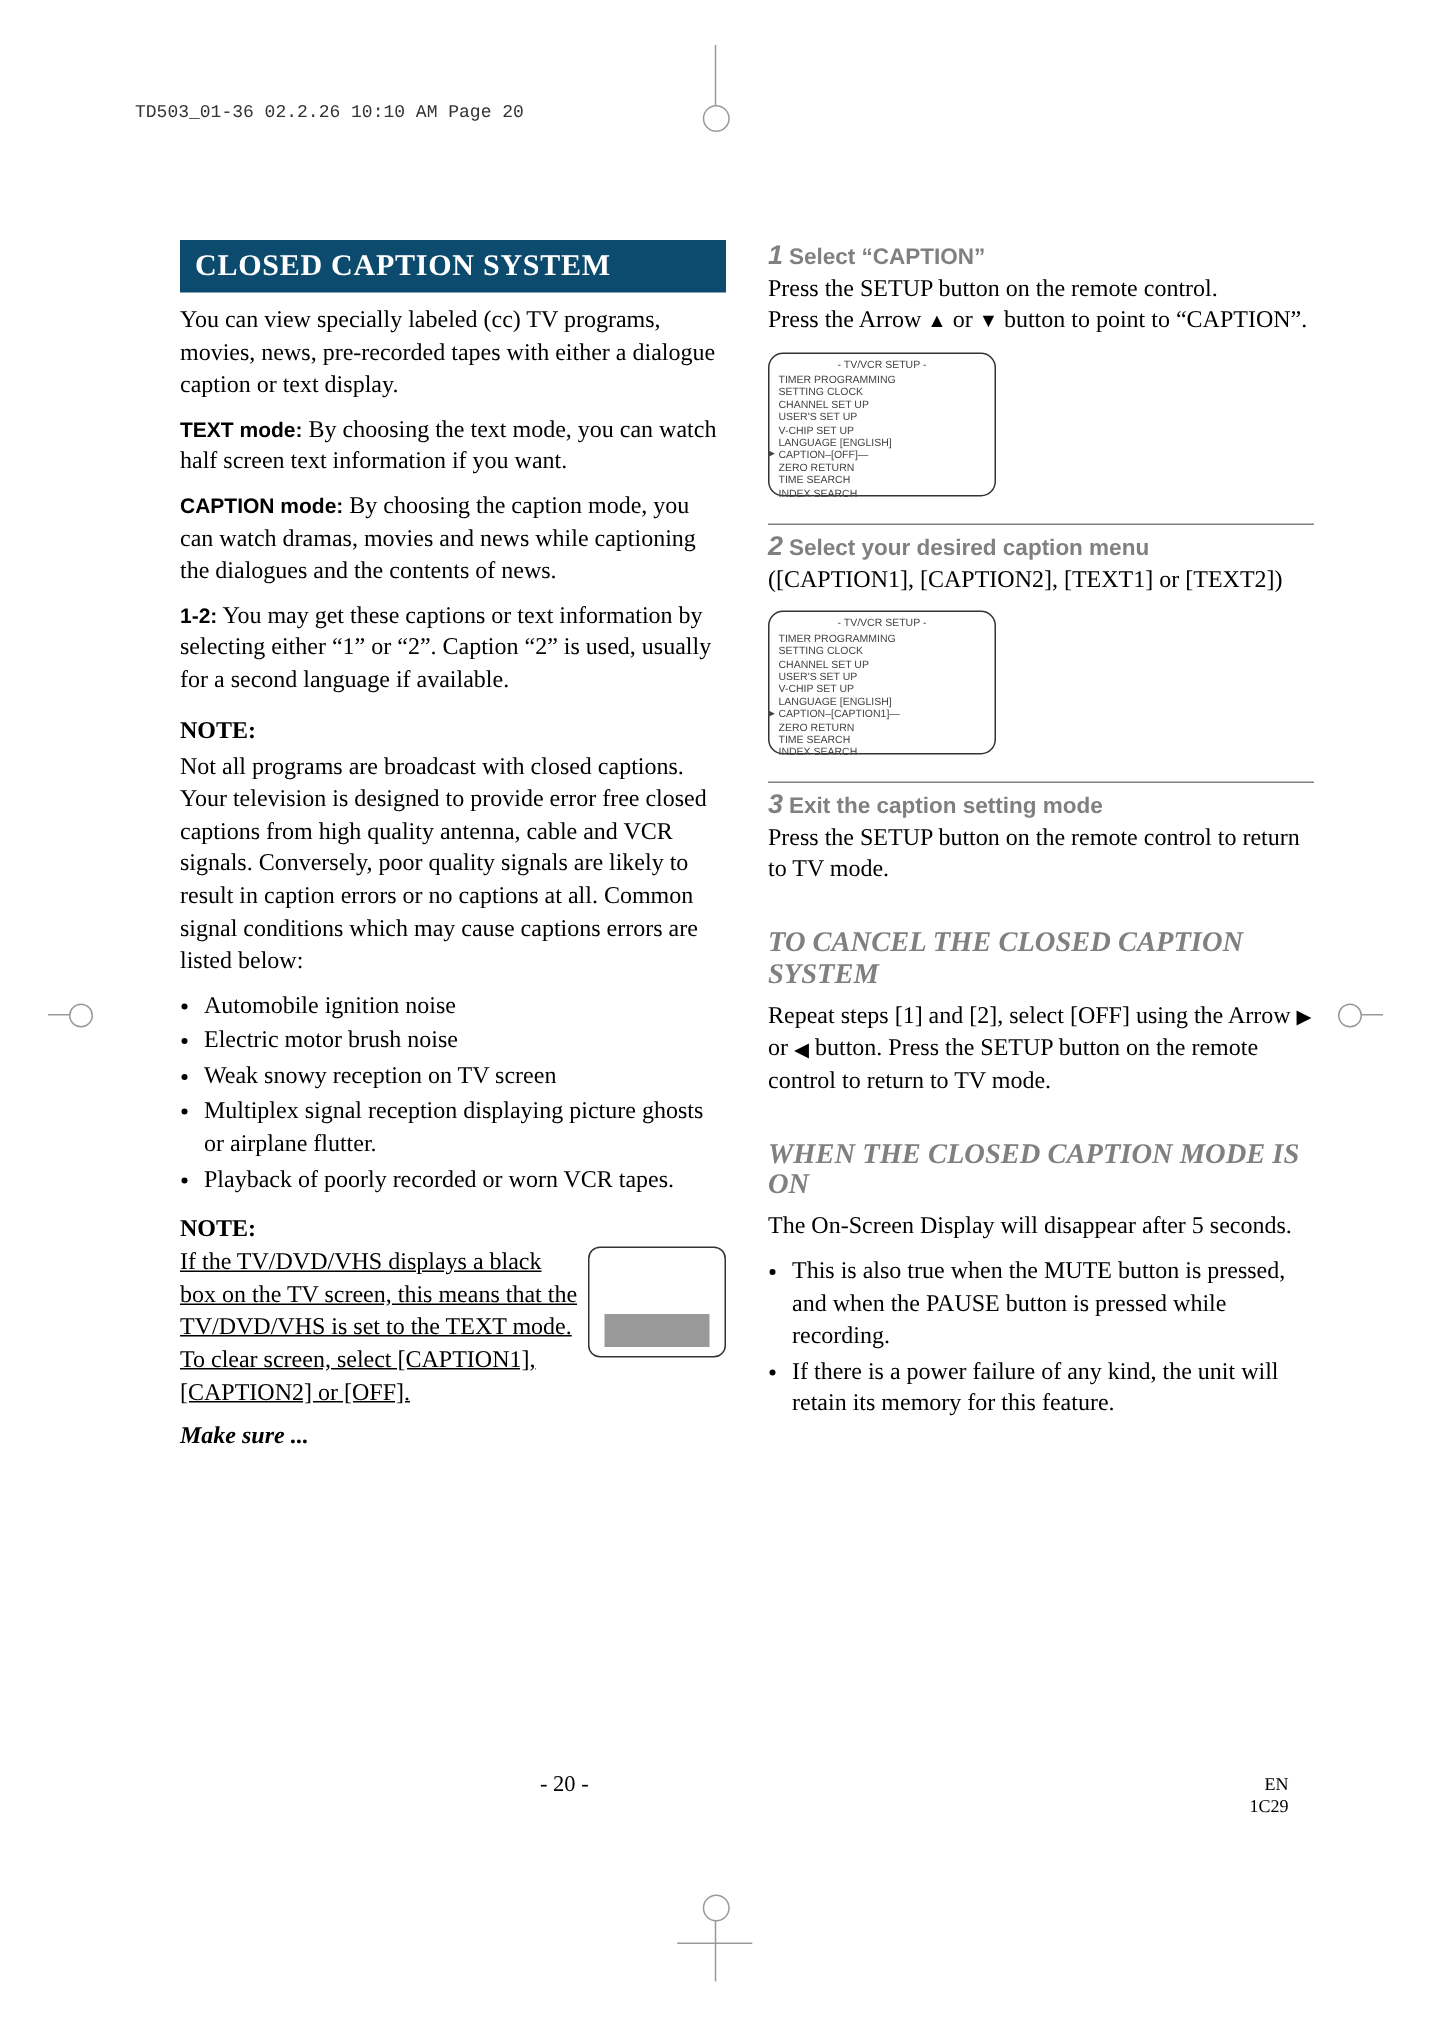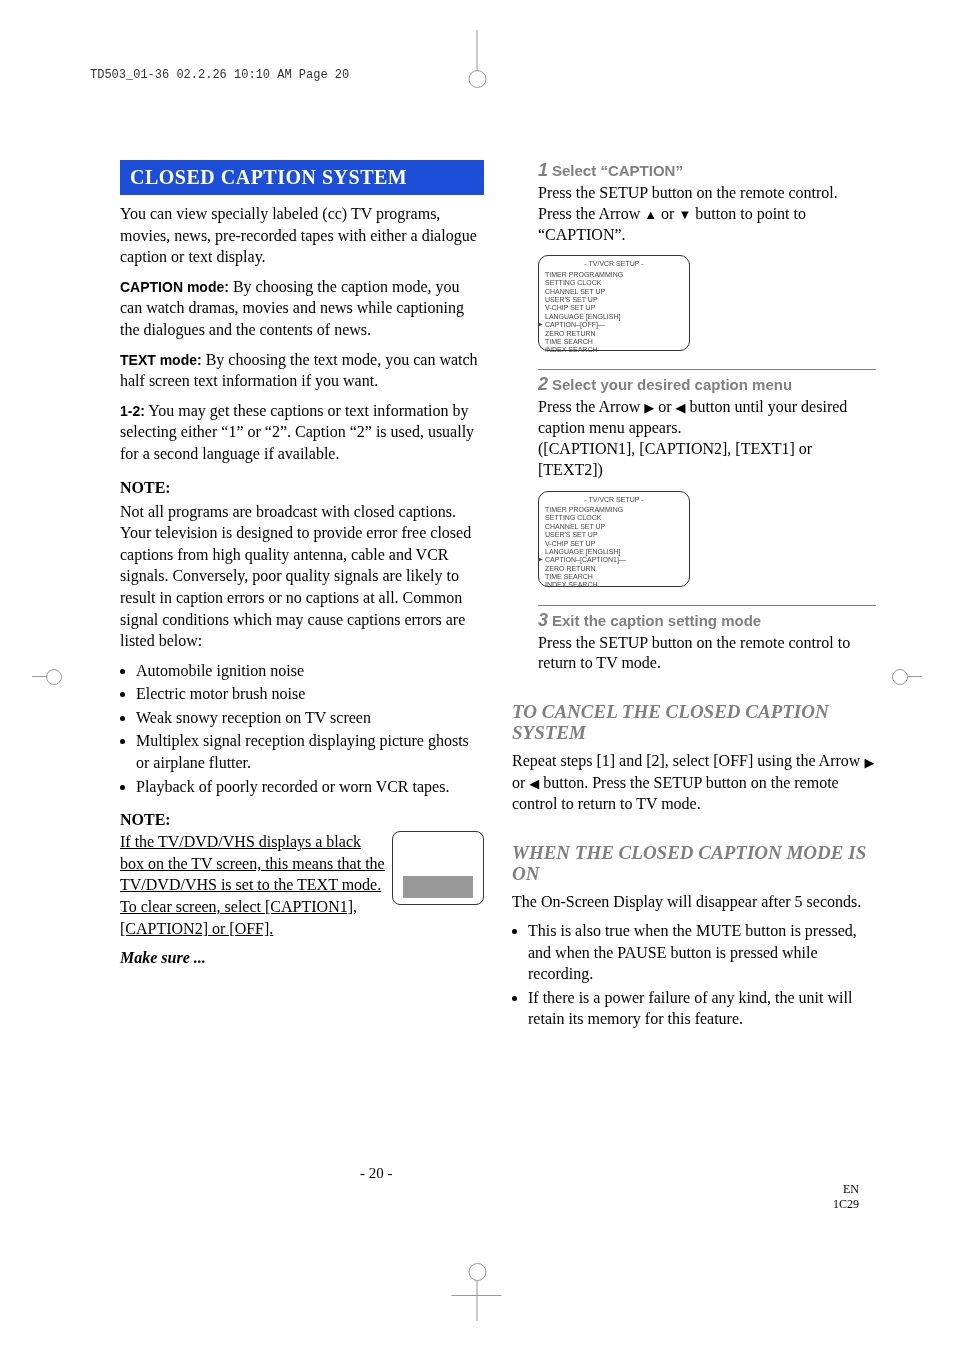--- a/index.html
+++ b/index.html
@@ -73,21 +73,21 @@
     left: 120px;
     right: 78px;
     display: flex;
     gap: 28px;
   }
   .col {
     width: 50%;
     min-width: 0;
   }
   .title-bar {
-    background: #1d4ed8;
+    background: #0c4a6e;
     color: #fff;
     font-weight: bold;
     font-size: 20px;
     padding: 6px 10px;
     margin-bottom: 8px;
     letter-spacing: 0.5px;
   }
   .body-text {
     font-size: 16px;
     line-height: 1.35;
@@ -142,21 +142,20 @@
     color: #808080;
     font-size: 15px;
     margin: 0 0 2px 0;
     padding-left: 14px;
     text-indent: -14px;
   }
   .step-block {
     border-top: 1px solid #808080;
     padding-top: 4px;
     margin-top: 18px;
-    margin-left: 26px;
   }
   .step-block:first-child { margin-top: 0; border-top: none; padding-top: 0; }
   .step-row {
     display: flex;
     gap: 10px;
     flex-direction: column;
   }
   .step-text {
     flex: 1;
     font-size: 16px;
@@ -209,21 +208,20 @@
   }
 
   .footer {
     position: absolute;
     bottom: 140px;
     left: 140px;
     right: 95px;
     display: flex;
     justify-content: space-between;
     font-size: 15px;
-    flex-direction: column;
   }
   .footer .pn { margin-left: 220px; }
   .footer .code { font-size: 12px; text-align: right; line-height:1.2;font-family:Liberation Serif, serif;}
   .arrow-glyph { font-family: Arial, sans-serif; font-size: 13px; display:inline-block; vertical-align: middle;}
 
   .flex-para-img {
     display:flex;
     gap:6px;
     align-items:flex-start;
   }
@@ -238,25 +236,25 @@
 <div class="side-marker left"></div>
 <div class="side-marker right"></div>
 
 <div class="page">
 
   <div class="col">
     <div class="title-bar">CLOSED CAPTION SYSTEM</div>
     <div class="body-text">You can view specially labeled (cc) TV programs, movies, news, pre-recorded tapes with either a dialogue caption or text display.</div>
 
     <div class="body-text">
+      <span class="bold-run">TEXT mode:</span><span> By choosing the text mode, you can watch half screen text information if you want.</span>
+    </div>
+
+    <div class="body-text">
       <span class="bold-run">CAPTION mode:</span><span> By choosing the caption mode, you can watch dramas, movies and news while captioning the dialogues and the contents of news.</span>
-    </div>
-
-    <div class="body-text">
-      <span class="bold-run">TEXT mode:</span><span> By choosing the text mode, you can watch half screen text information if you want.</span>
     </div>
 
     <div class="body-text">
       <span class="bold-run">1-2:</span><span> You may get these captions or text information by selecting either “1” or “2”. Caption “2” is used, usually for a second language if available.</span>
     </div>
 
     <h3 class="note">NOTE:</h3>
     <div class="body-text">Not all programs are broadcast with closed captions. Your television is designed to provide error free closed captions from high quality antenna, cable and VCR signals. Conversely, poor quality signals are likely to result in caption errors or no captions at all. Common signal conditions which may cause captions errors are listed below:</div>
     <ul class="bullets">
       <li>Automobile ignition noise</li>
@@ -305,23 +303,20 @@
         </div>
       </div>
     </div>
 
     <div class="step-block">
       <div class="step-head">
         <span class="num">2</span><span>Select your desired caption menu</span>
       </div>
       <div class="step-row">
         <div class="step-text">
-          <div>
-            <span>Press the Arrow </span><span class="arrow-glyph">▶</span><span> or </span><span class="arrow-glyph">◀</span><span> button until your desired caption menu appears.</span>
-          </div>
           <div>([CAPTION1], [CAPTION2], [TEXT1] or [TEXT2])</div>
         </div>
         <div class="osd">
           <div class="osd-title">- TV/VCR SETUP -</div>
           <div class="osd-lines">
             <div>TIMER PROGRAMMING</div>
             <div>SETTING CLOCK</div>
             <div>CHANNEL SET UP</div>
             <div>USER'S SET UP</div>
             <div>V-CHIP SET UP</div>

